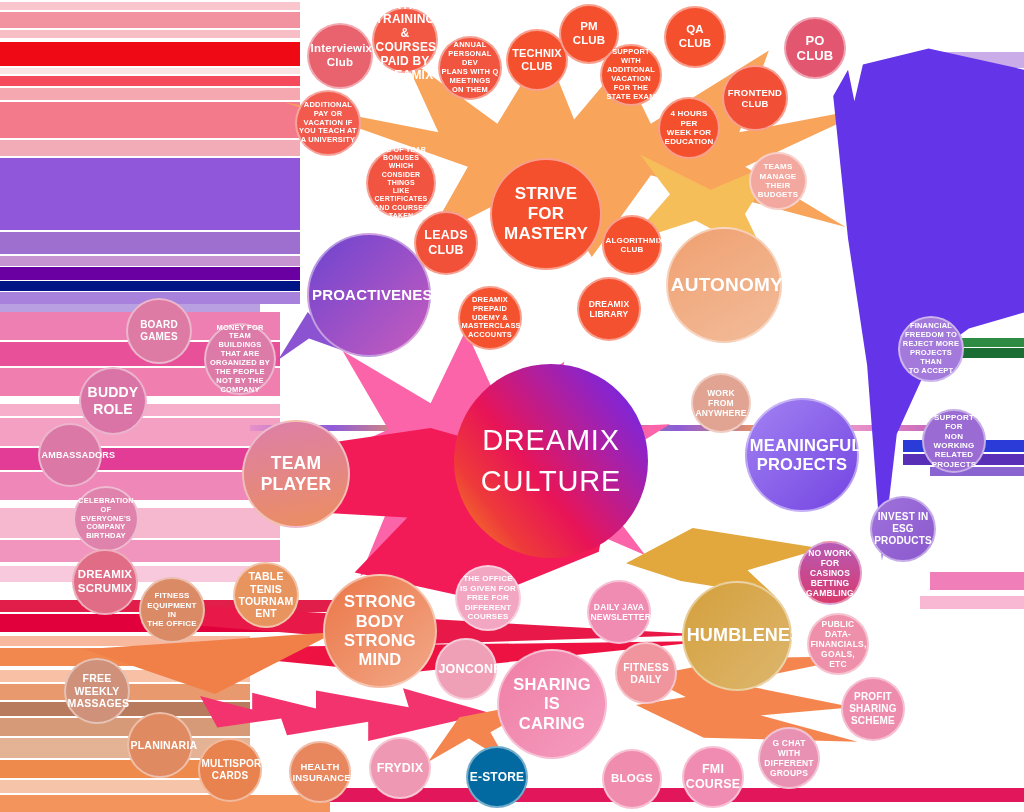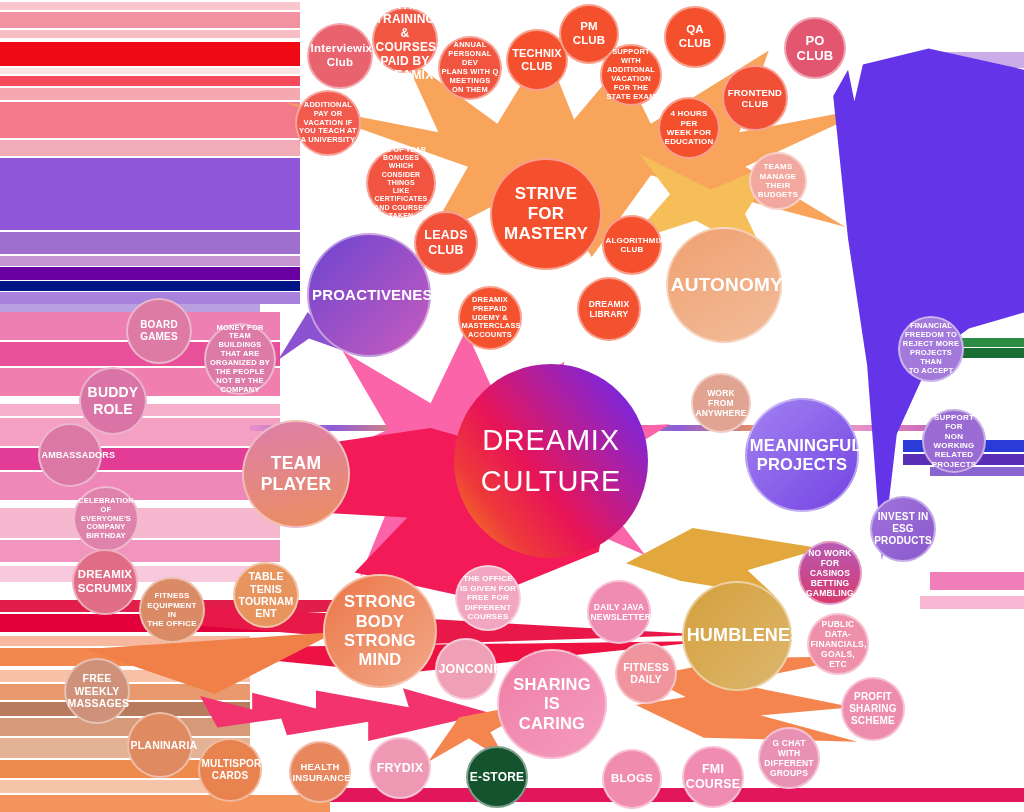--- a/index.html
+++ b/index.html
@@ -339,20 +339,20 @@
         <span>FMI
 COURSE</span>
       </div>
       <div class="bubble" style="left: 289px; top: 741px; width: 62px; height: 62px; background: rgb(232, 135, 94); font-size: 9.5px;">
         <span>HEALTH
 INSURANCE</span>
       </div>
       <div class="bubble" style="left: 369px; top: 737px; width: 62px; height: 62px; background: rgb(238, 152, 179); font-size: 12.5px;">
         <span>FRYDIX</span>
       </div>
-      <div class="bubble" style="left: 466px; top: 746px; width: 62px; height: 62px; background: #14532d; font-size: 12px;">
+      <div class="bubble" style="left: 466px; top: 746px; width: 62px; height: 62px; background: #0369a1; font-size: 12px;">
         <span>E-STORE</span>
       </div>
       <div class="bubble" style="left: 602px; top: 749px; width: 60px; height: 60px; background: rgb(240, 141, 175); font-size: 11.5px;">
         <span>BLOGS</span>
       </div>
     </div>
 </div>
 
 </body></html>

